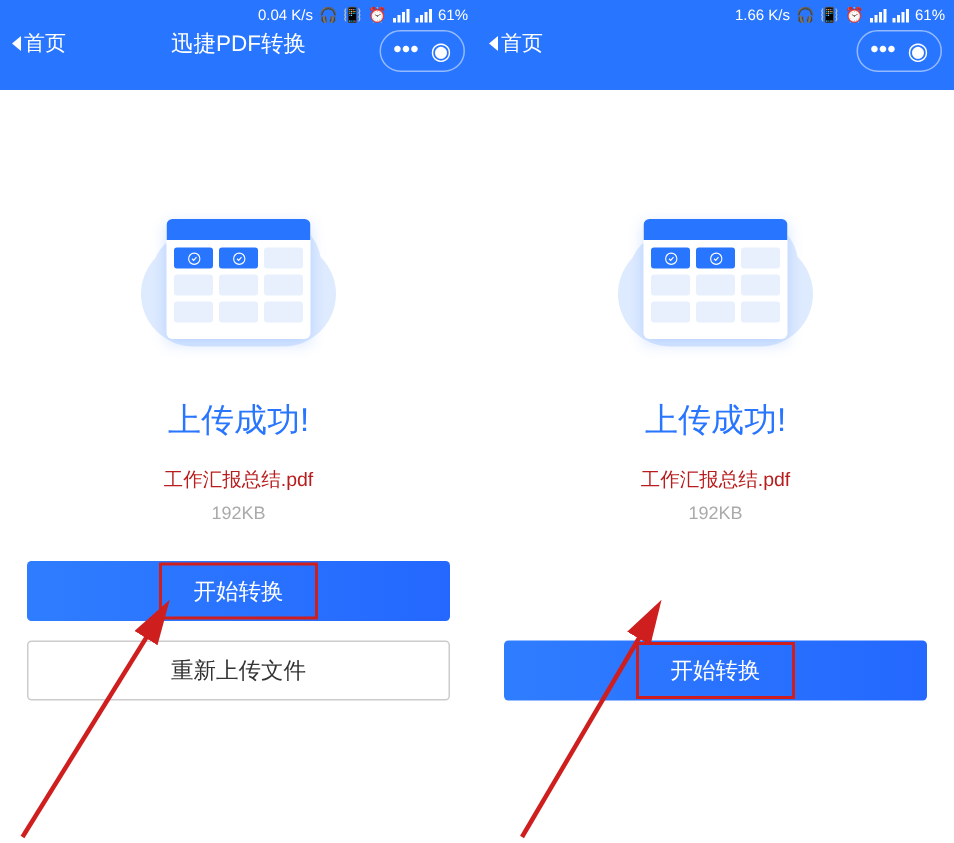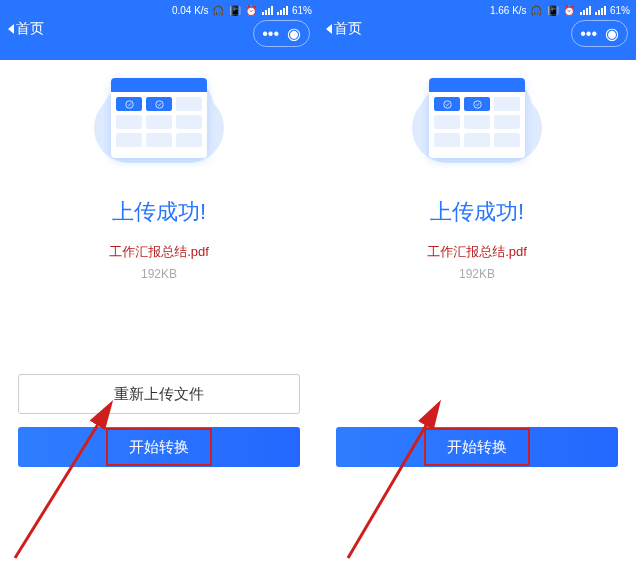--- a/index.html
+++ b/index.html
@@ -83,20 +83,21 @@
       display: flex;
       align-items: center;
       gap: 8px;
     }
 
     .content {
       flex: 1;
       display: flex;
       flex-direction: column;
       align-items: center;
+      padding-top: 68px;
     }
 
     .table-illustration {
       width: 130px;
       height: 105px;
       position: relative;
     }
 
     .cloud-back {
       position: absolute;
@@ -283,20 +284,21 @@
         <span></span>
       </span>
     <span class="status-item">61%</span>
   </div>
 
   <div class="nav-bar">
     <div class="nav-back">
       <span class="chevron-left"></span>
       <span>首页</span>
     </div>
+    <div class="nav-title">迅捷PDF转换</div>
     <div class="nav-right">
       <div class="nav-pill">
         <span>•••</span>
         <span>◉</span>
       </div>
     </div>
   </div>
 
   <div class="content">
     <div class="table-illustration">
@@ -327,26 +329,26 @@
           <div class="cell"></div>
         </div>
       </div>
     </div>
 
     <div class="status-title">上传成功!</div>
     <div class="file-name">工作汇报总结.pdf</div>
     <div class="file-size">192KB</div>
 
     <div class="action-area">
-      <button class="btn btn-outline">
-        <span>重新上传文件</span>
-      </button>
       <button class="btn btn-primary">
         <span>开始转换</span>
         <div class="highlight-box"></div>
+      </button>
+      <button class="btn btn-outline">
+        <span>重新上传文件</span>
       </button>
     </div>
   </div>
 
   <svg class="arrow-svg" width="160" height="180" style="left:0;bottom:0;">
     <defs>
         <marker id="ah1" markerWidth="10" markerHeight="10" refX="8" refY="3" orient="auto">
           <polygon points="0 0, 10 3, 0 6" fill="#cf1e1e"></polygon>
         </marker>
       </defs>

